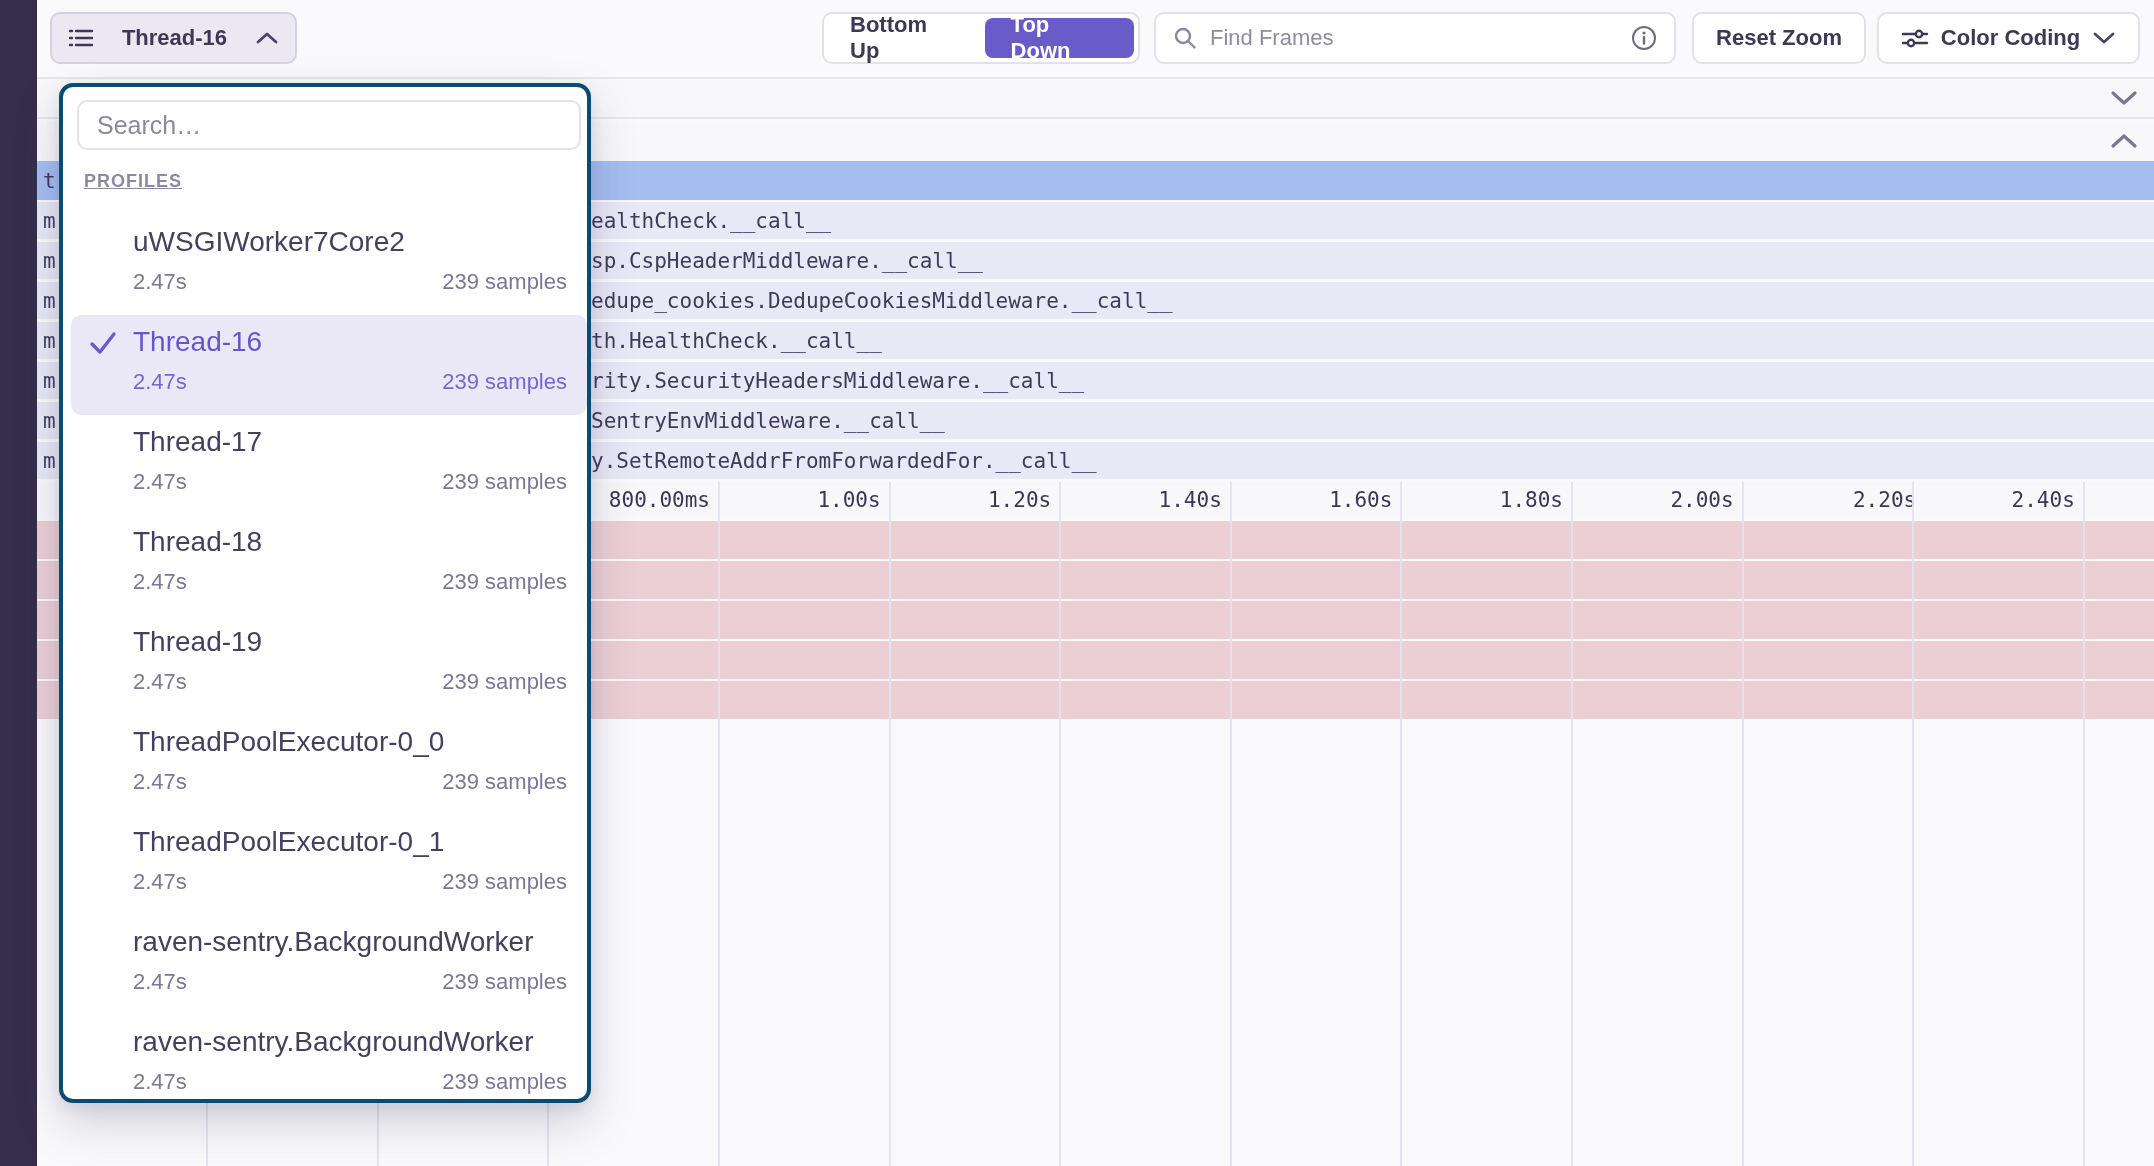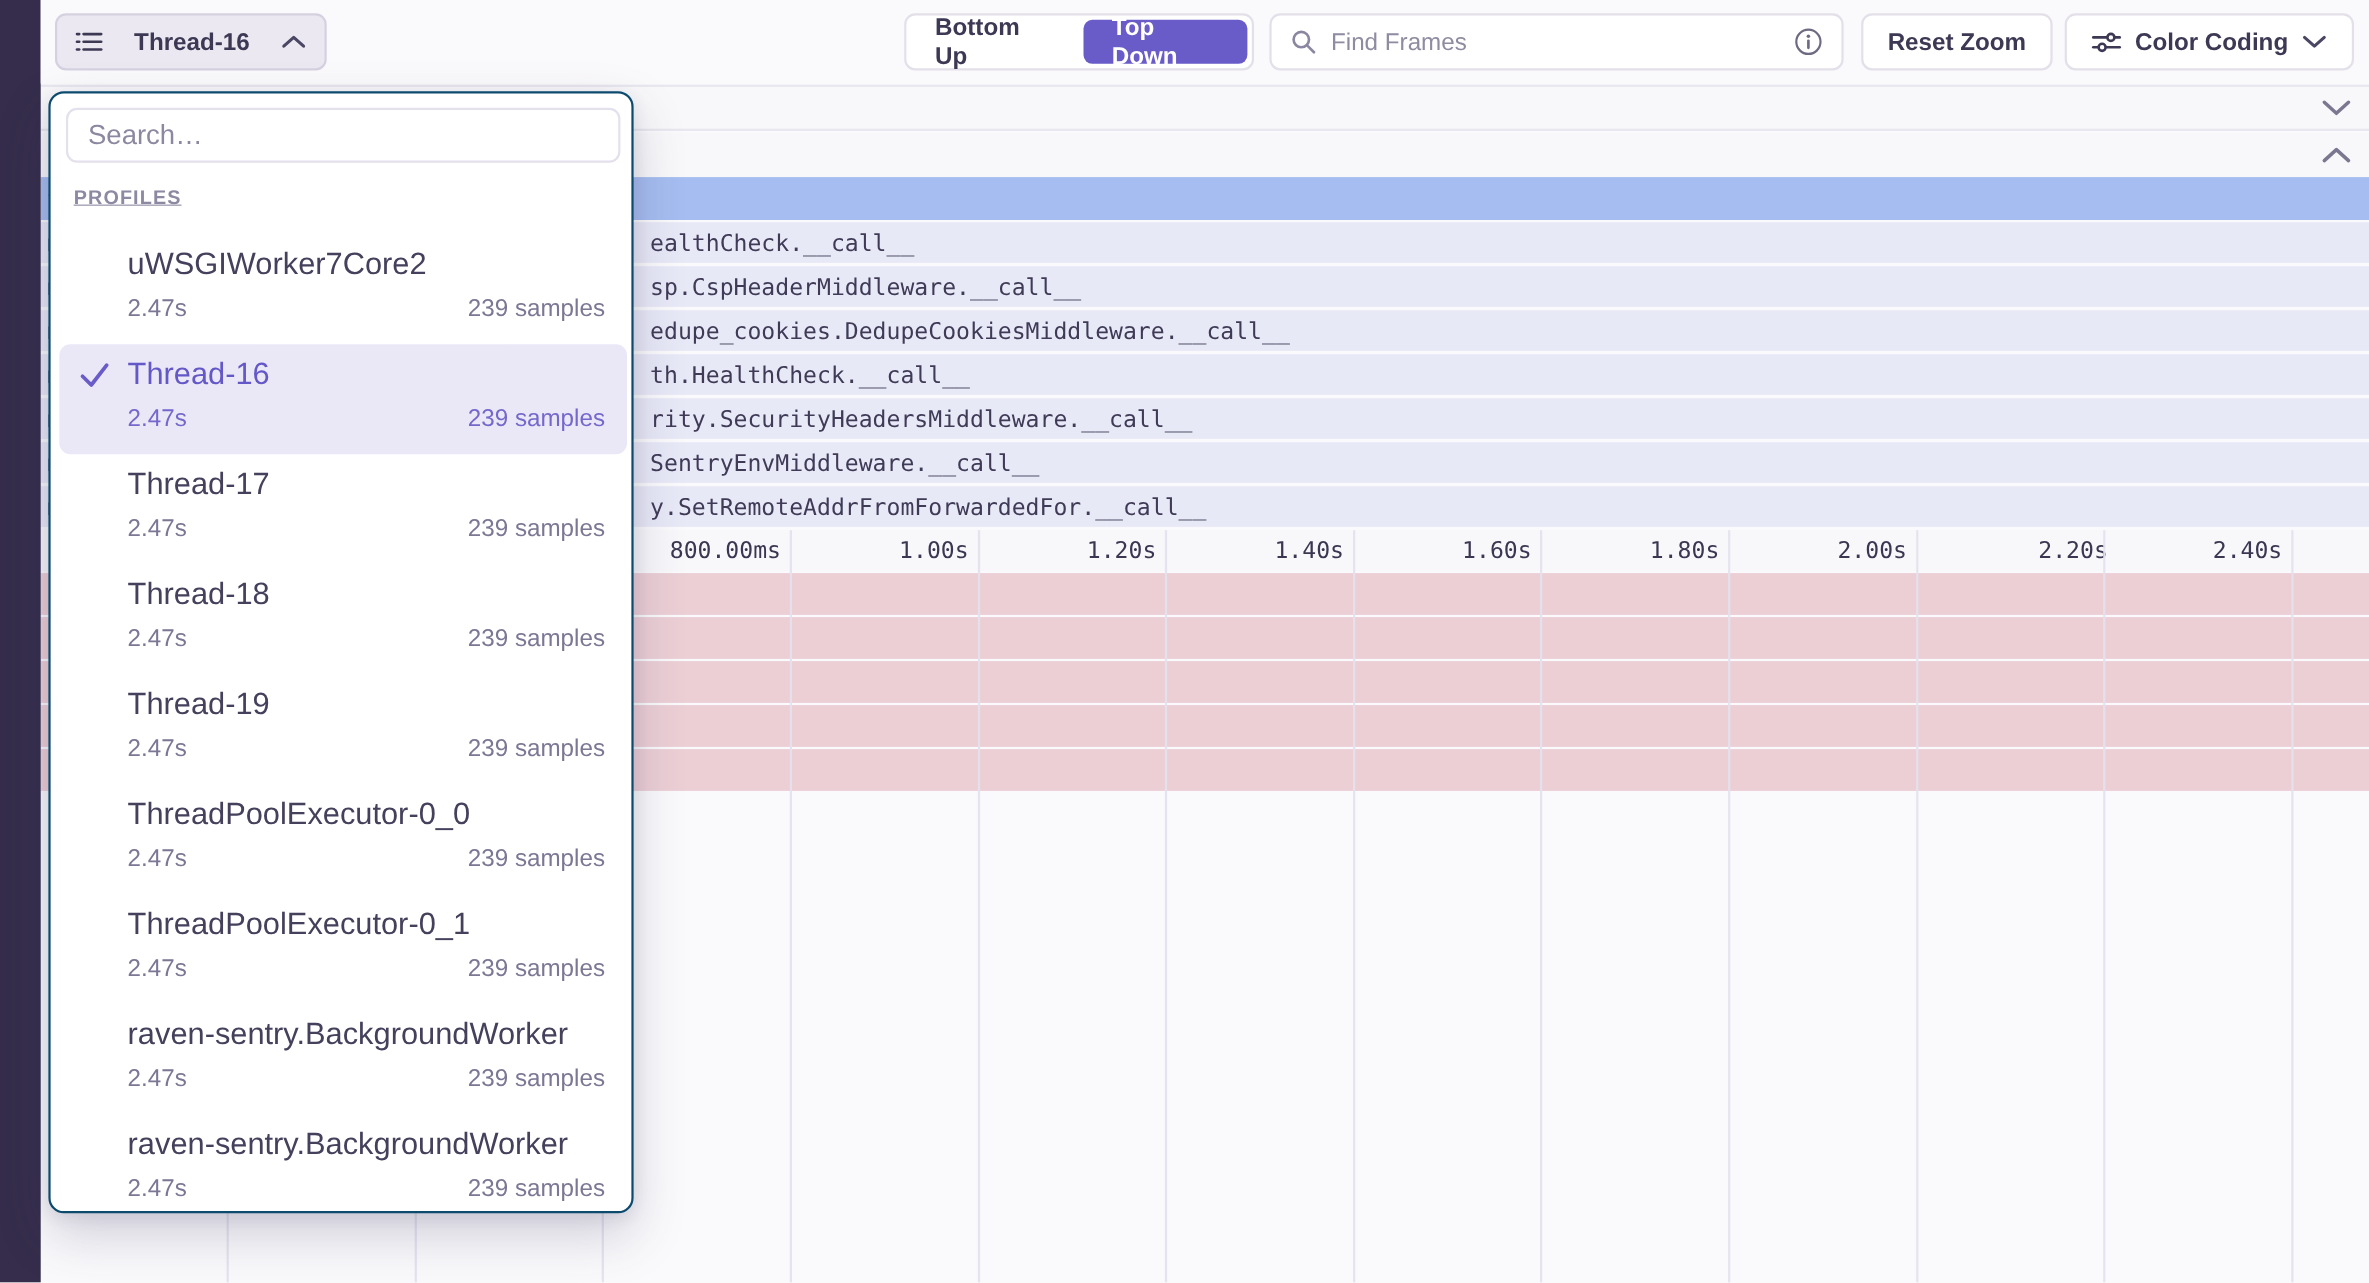--- a/index.html
+++ b/index.html
@@ -50,21 +50,21 @@
   .seg.sel{background:var(--accent);color:#fff;border-radius:8px;margin:4px;height:40px;}
   .seg-divider{width:2px;height:28px;background:#dcd8e4;}
   #find-box{left:1117px;width:522px;padding:0 16px;font-weight:normal;}
   #find-input{border:none;outline:none;flex:1;font-family:"Liberation Sans",sans-serif;font-size:22px;
               color:#55516c;background:transparent;margin-left:12px;}
   #find-input::placeholder{color:#8f8ba1;}
   #reset-btn{left:1655px;width:174px;justify-content:center;}
   #color-btn{left:1840px;width:263px;justify-content:center;gap:12px;}
 
   
-  #dropdown{left:44px;top:83px;width:532px;height:1020px;background:#fff;border:2px solid #0c4a6e;
+  #dropdown{left:59px;top:83px;width:532px;height:1020px;background:#fff;border:4px solid #0c4a6e;
             border-radius:14px;z-index:30;
             box-shadow:0 4px 14px rgba(67,57,100,.10),0 20px 46px rgba(67,57,100,.22);}
   #dd-search{position:absolute;left:14px;top:13px;width:504px;height:50px;border:2px solid #e4e0ec;
              border-radius:10px;background:#fff;display:flex;align-items:center;padding:0 18px;}
   #dd-search input{border:none;outline:none;width:100%;font-family:"Liberation Sans",sans-serif;
                    font-size:25px;color:#55516c;background:transparent;}
   #dd-search input::placeholder{color:#8c88a0;}
   #dd-section{position:absolute;left:21px;top:84px;font-size:18px;font-weight:bold;letter-spacing:1px;color:#8d89a3;text-decoration:underline;}
   .profile-item{position:absolute;left:8px;width:516px;height:100px;border-radius:10px;padding:10px 20px 0 62px;cursor:pointer;}
   .profile-item.selected{background:#eae8f7;}

